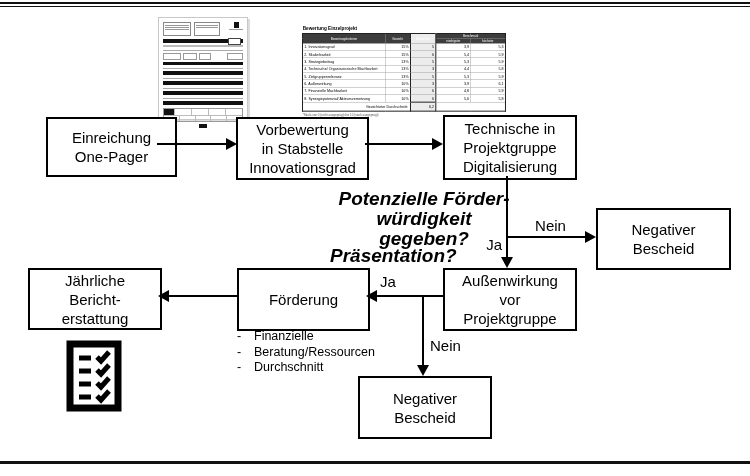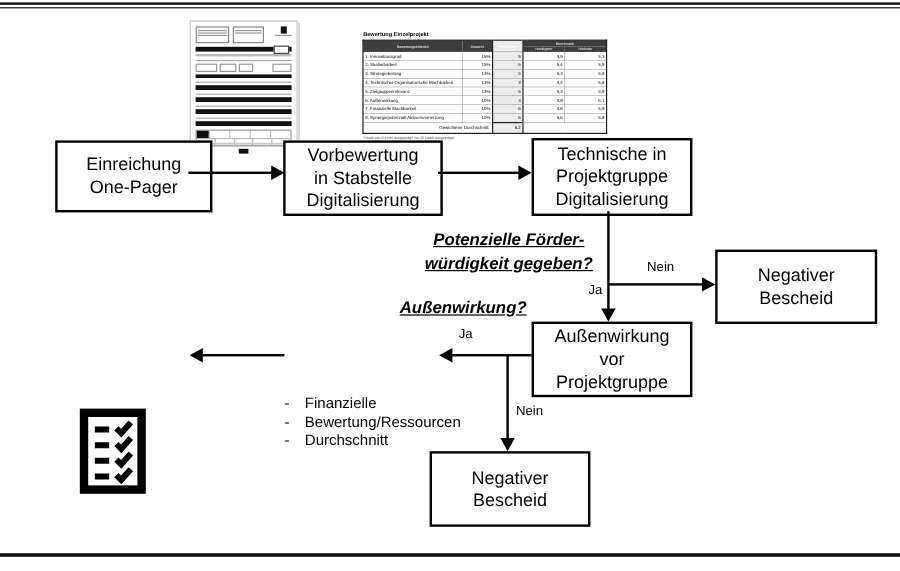--- a/index.html
+++ b/index.html
@@ -11,23 +11,23 @@
            align-items:center;justify-content:center;text-align:center;
            font-size:15px;line-height:19px;white-space:pre-line;}
   
   .aline{position:absolute;background:#000;}
   .ah-right{position:absolute;width:0;height:0;border-top:6px solid transparent;
             border-bottom:6px solid transparent;border-left:11px solid #000;}
   .ah-left{position:absolute;width:0;height:0;border-top:6px solid transparent;
            border-bottom:6px solid transparent;border-right:11px solid #000;}
   .ah-down{position:absolute;width:0;height:0;border-left:6px solid transparent;
            border-right:6px solid transparent;border-top:11px solid #000;}
-  .edge-label{position:absolute;font-size:11px;}
-  .question{position:absolute;font-size:14px;font-weight:bold;font-style:italic;
-            text-align:center;line-height:20px;white-space:pre-line;text-decoration:underline;}
+  .edge-label{position:absolute;font-size:15px;}
+  .question{position:absolute;font-size:19px;font-weight:bold;font-style:italic;
+            text-align:center;line-height:20px;white-space:pre-line;}
   
   .bullets{position:absolute;left:237px;top:329px;width:170px;font-size:12.5px;line-height:15.5px;}
   .bullets .row{display:flex;}
   .bullets .dash{width:17px;}
   
   .evalwrap{position:absolute;left:302px;top:26px;width:205px;height:92px;}
   .evalscale{transform:scale(0.3333);transform-origin:0 0;width:612px;}
   .et-title{font-size:14px;font-weight:bold;margin:0 0 5px 2px;}
   .evaltable table{border-collapse:collapse;width:609px;table-layout:fixed;
                    font-size:11px;border:3px solid #222;}
@@ -229,26 +229,30 @@
         </tfoot>
       </table>
       <div class="et-footnote">*Skala von 0 (nicht ausgeprägt) bis 10 (stark ausgeprägt)</div>
     </div>
   </div>
 
   <div class="flowbox" style="left:46px;top:117px;width:127px;height:56px;">Einreichung
 One-Pager</div>
   <div class="flowbox" style="left:236px;top:117px;width:129px;height:59px;">Vorbewertung
 in Stabstelle
-Digitalisierung</div>
+Innovationsgrad</div>
   <div class="flowbox" style="left:443px;top:115px;width:130px;height:61px;">Technische in
 Projektgruppe
 Digitalisierung</div>
   <div class="flowbox" style="left:596px;top:208px;width:131px;height:58px;">Negativer
 Bescheid</div>
+  <div class="flowbox" style="left:28px;top:268px;width:130px;height:58px;">Jährliche
+Bericht-
+erstattung</div>
+  <div class="flowbox" style="left:237px;top:268px;width:129px;height:59px;">Förderung</div>
   <div class="flowbox" style="left:443px;top:268px;width:130px;height:59px;">Außenwirkung
 vor
 Projektgruppe</div>
   <div class="flowbox" style="left:358px;top:376px;width:130px;height:59px;">Negativer
 Bescheid</div>
 
   <div>
     <div class="aline" style="left:157px;top:143px;width:71px;height:2px;"></div>
     <div class="ah-right" style="left:226px;top:138px;"></div>
   </div>
@@ -272,35 +276,35 @@
     <div class="aline" style="left:422px;top:296px;width:2px;height:70px;"></div>
     <div class="ah-down" style="left:417px;top:365px;"></div>
   </div>
   <div>
     <div class="aline" style="left:169px;top:295px;width:68px;height:2px;"></div>
     <div class="ah-left" style="left:158px;top:290px;"></div>
   </div>
 
   <div class="question" style="left:338px;top:189px;width:172px;">Potenzielle Förder-
 würdigkeit gegeben?</div>
-  <div class="question" style="left:330px;top:246px;width:112px;">Außenwirkung?</div>
+  <div class="question" style="left:330px;top:246px;width:112px;">Präsentation?</div>
 
   <div class="edge-label" style="left:523px;top:217px;width:55px;text-align:center;">Nein</div>
   <div class="edge-label" style="left:470px;top:236px;width:32px;text-align:right;">Ja</div>
   <div class="edge-label" style="left:372px;top:273px;width:32px;text-align:center;">Ja</div>
   <div class="edge-label" style="left:430px;top:337px;width:50px;">Nein</div>
 
   <div class="bullets">
       <div class="row">
         <span class="dash">-</span>
         <span>Finanzielle</span>
       </div>
       <div class="row">
         <span class="dash">-</span>
-        <span>Bewertung/Ressourcen</span>
+        <span>Beratung/Ressourcen</span>
       </div>
       <div class="row">
         <span class="dash">-</span>
         <span>Durchschnitt</span>
       </div>
     </div>
 
   <svg class="checklist" style="position:absolute;left:66px;top:340px;" width="56" height="72" viewBox="0 0 56 72">
     <rect x="4" y="4" width="48" height="64" fill="#fff" stroke="#000" stroke-width="7"></rect>
     <g stroke="#000" stroke-width="5" fill="none">

